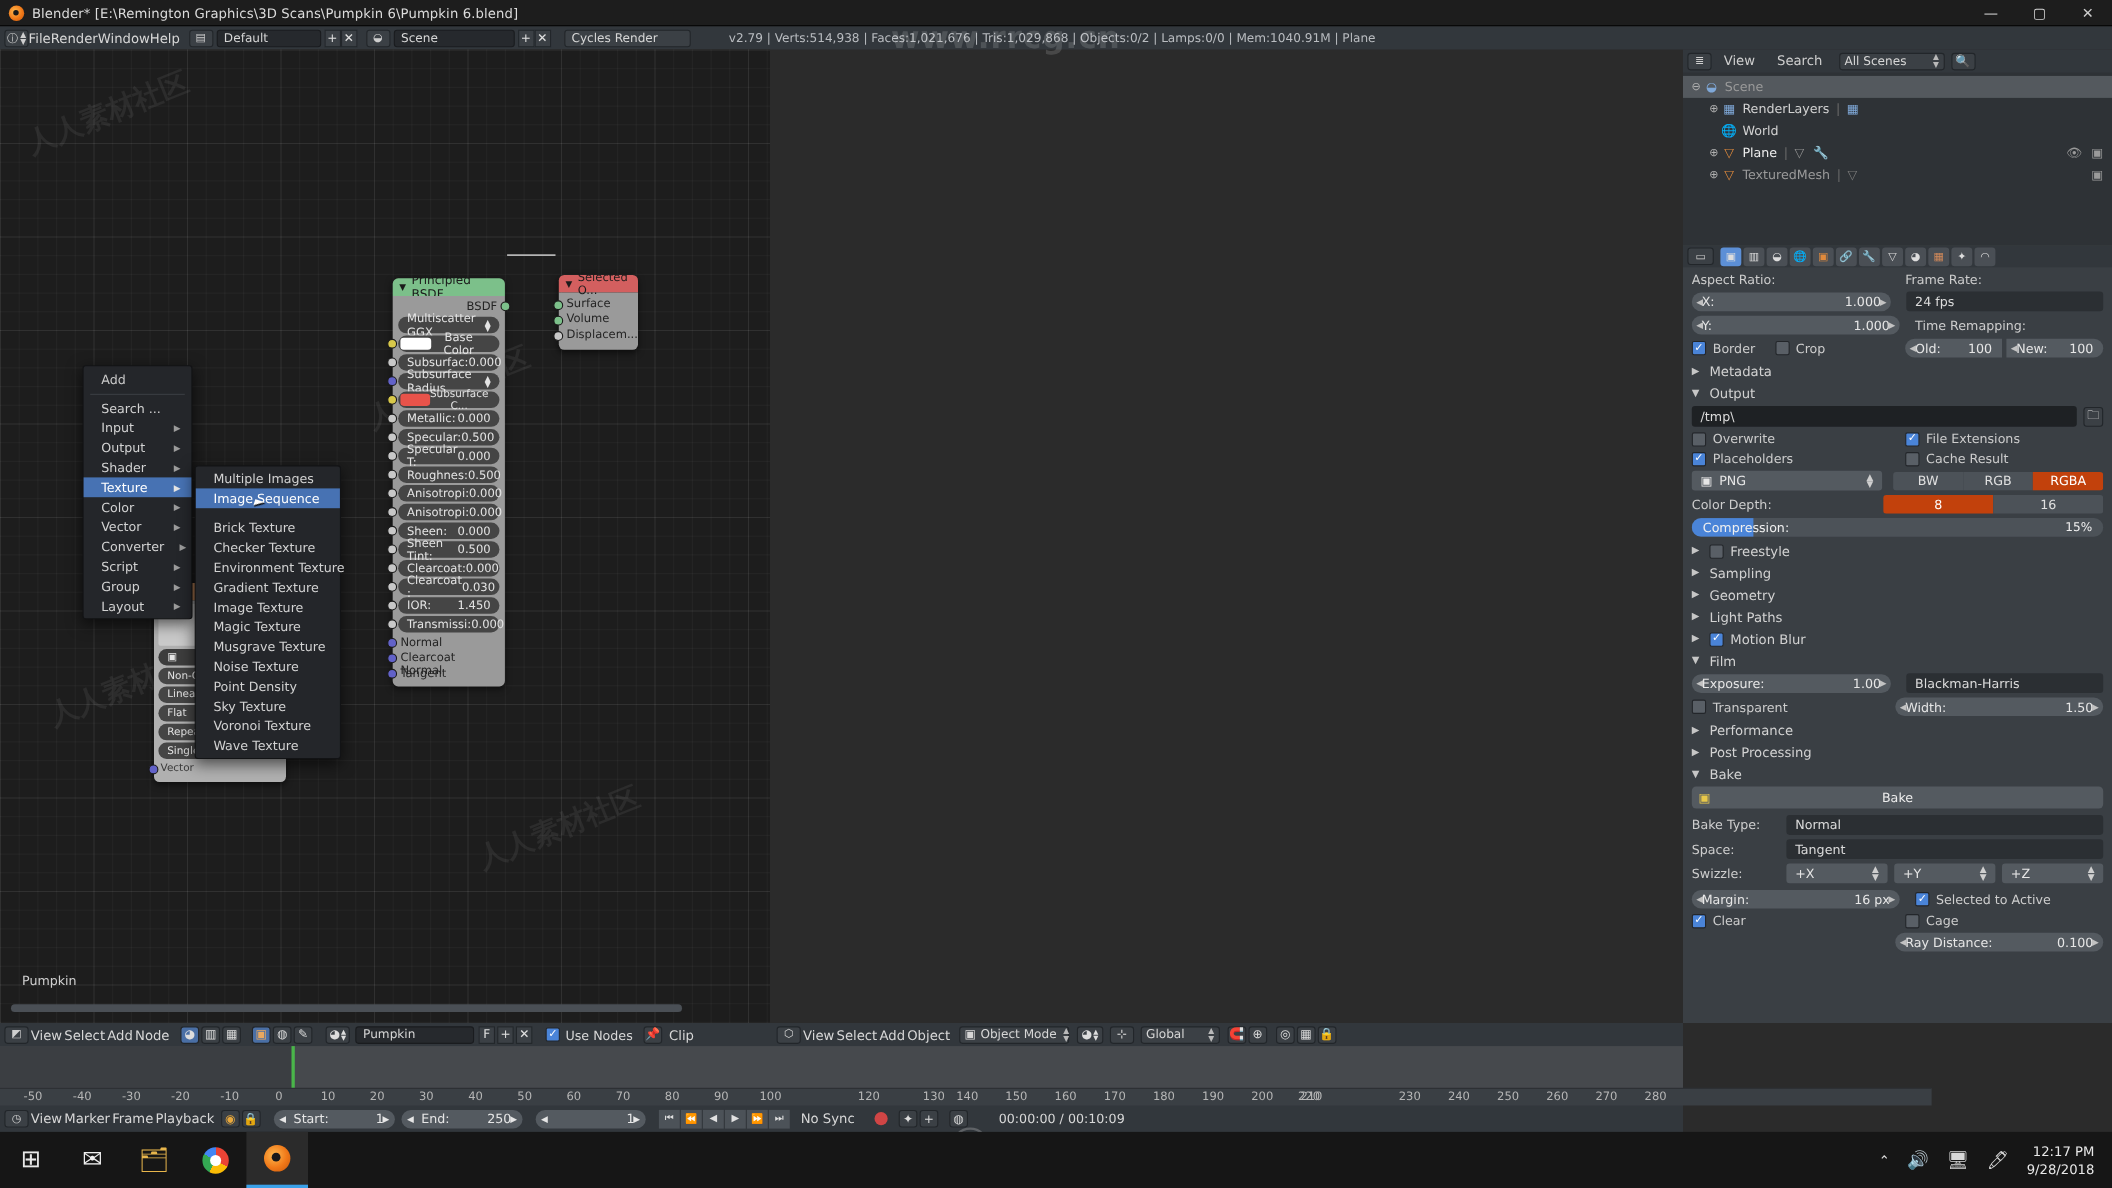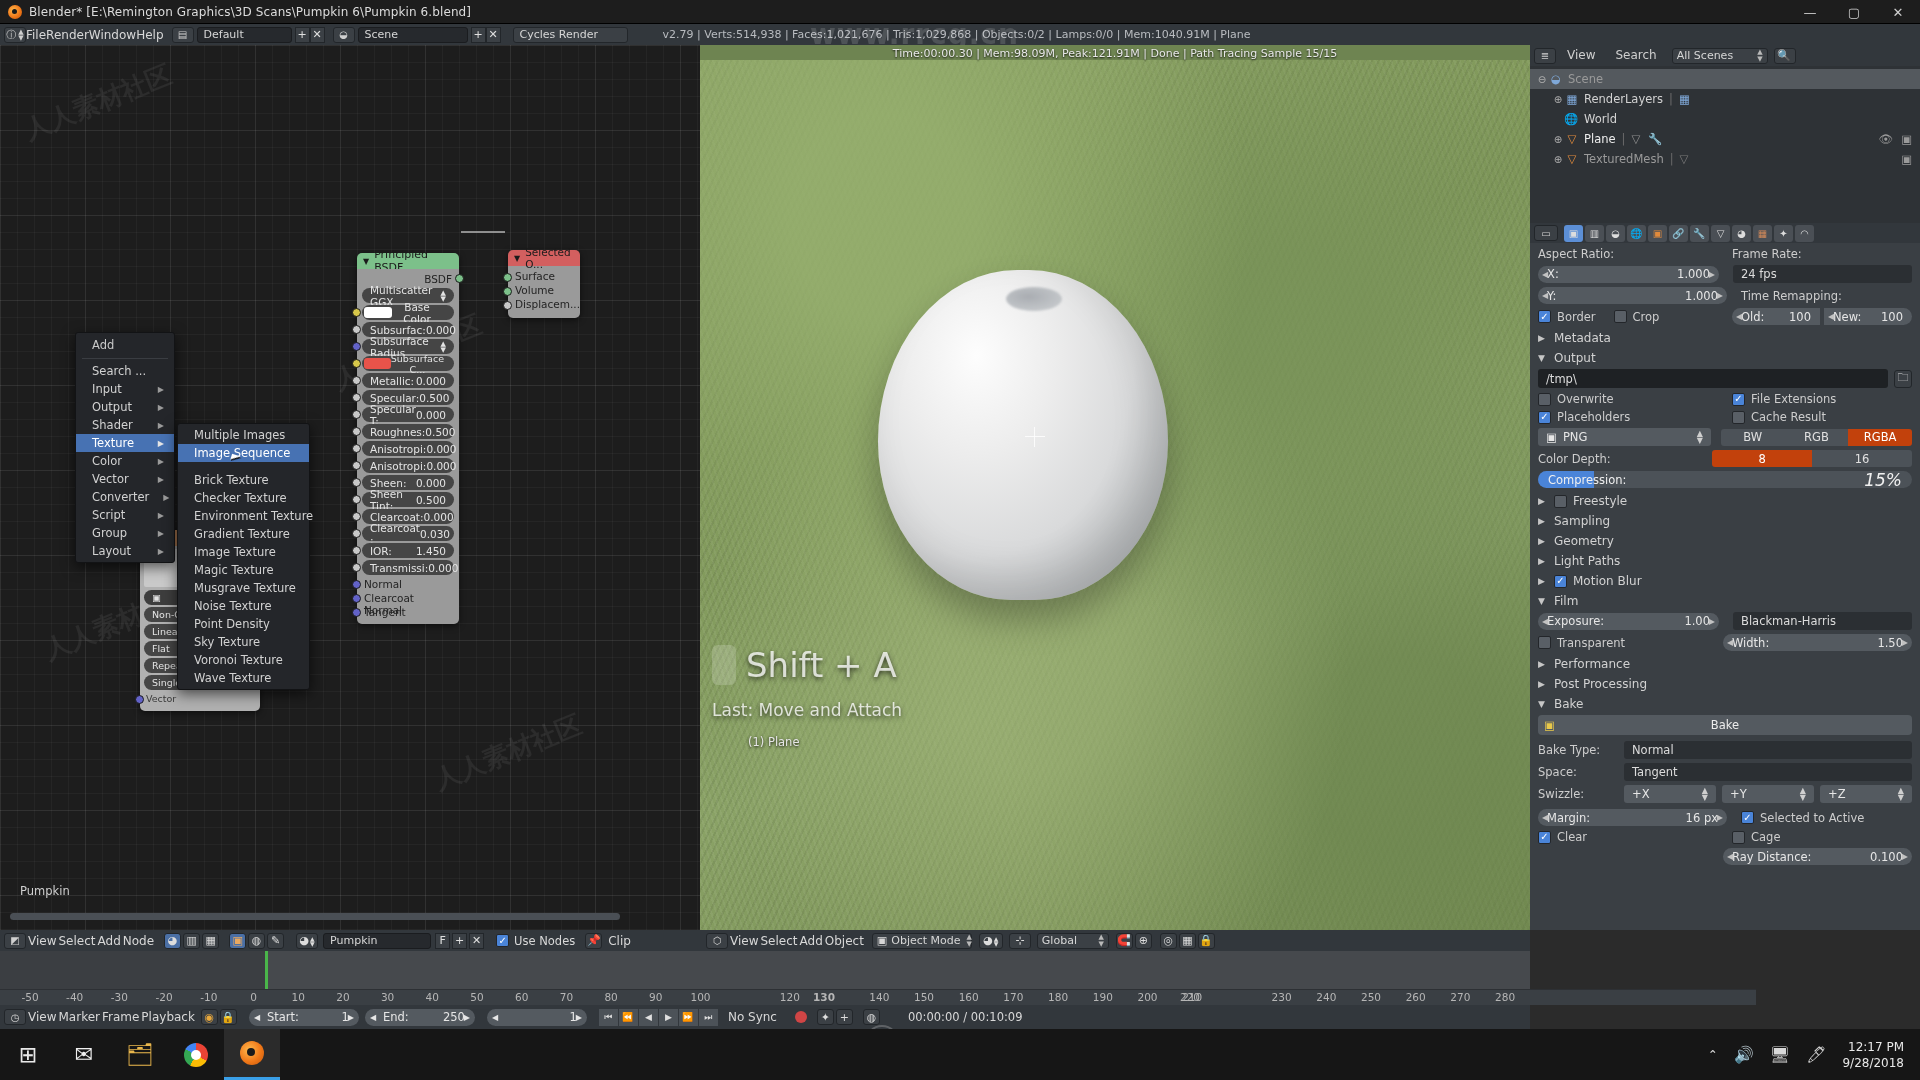--- a/index.html
+++ b/index.html
@@ -255,21 +255,21 @@
     height:17px; display:flex; align-items:center; justify-content:center; font-size:11.5px;
     background:#4c5258; color:#e0e0e0; flex:1;
   }
   .segbtn.on{ background:#c2410c; color:#fff; }
   .bar{
     background:#4c5258; border-radius:9px; height:17px; position:relative; overflow:hidden;
     display:flex; align-items:center; flex:1;
   }
   .bar .fill{ position:absolute; left:0; top:0; bottom:0; background:#4a84d8; }
   .bar .t{ position:relative; font-size:11.5px; color:#f0f0f0; padding-left:10px;}
-  .bar .tr{ position:absolute; right:10px; font-size:17px; color:#f0f0f0;font-style:italic;}
+  .bar .tr{ position:absolute; right:10px; font-size:11px; color:#f0f0f0;}
   .bakebtn{
     background:#545a60; border-radius:4px; height:20px; display:flex; align-items:center;
     justify-content:center; font-size:11.5px; color:#ececec; margin:4px 0 6px 0; position:relative;
   }
 
   
   .nodehdr{
     position:absolute; left:0; top:930px; width:700px; height:21px;
     background:#32373c; display:flex; align-items:center; padding-left:4px; gap:2px;
   }
@@ -620,34 +620,20 @@
         </div>
     </div>
 
     <div class="cursor" style="left:231px; top:410px"></div>
 
     <div style="position:absolute;left:20px;bottom:32px;font-size:11.5px;color:#cfcfcf">Pumpkin</div>
 
     <div style="position:absolute;left:10px;bottom:10px;width:610px;height:7px;border-radius:4px;background:#4a4f55"></div>
   </div>
 
-  <div class="viewport">
-    <div class="grass"></div>
-    <div class="pumpkin">
-      <div class="stem"></div>
-    </div>
-    <div class="vp-3dcursor"></div>
-    <div class="vp-topinfo">Time:00:00.30 | Mem:98.09M, Peak:121.91M | Done | Path Tracing Sample 15/15</div>
-    <div class="vp-shifta">
-      <div class="ghost"></div>
-      <div class="txt">Shift + A</div>
-    </div>
-    <div class="vp-last">Last: Move and Attach</div>
-    <div class="vp-objname">(1) Plane</div>
-  </div>
 
   <div class="outliner">
     <div class="hdr" style="background:#32373c;padding-left:4px;gap:2px">
       <div class="editor-icon">≣</div>
       <div class="mi">View</div>
       <div class="mi">Search</div>
       <div class="dd" style="width:96px;margin-left:4px">
         <span>All Scenes</span>
         <span class="arrows">▲<br>▼</span>
       </div>
@@ -1022,21 +1008,21 @@
         <span style="left: 387.6px;">30</span>
         <span style="left: 432.3px;">40</span>
         <span style="left: 477px;">50</span>
         <span style="left: 521.7px;">60</span>
         <span style="left: 566.4px;">70</span>
         <span style="left: 611.1px;">80</span>
         <span style="left: 655.8px;">90</span>
         <span style="left: 700.5px;">100</span>
         <span style="left: 745.2px; margin-top: 40px;">110</span>
         <span style="left: 789.9px;">120</span>
-        <span style="left: 824px; font-weight: bold;">130</span>
+        <span style="left: 849px;">130</span>
         <span style="left: 879.3px;">140</span>
         <span style="left: 924px;">150</span>
         <span style="left: 968.7px;">160</span>
         <span style="left: 1013.4px;">170</span>
         <span style="left: 1058.1px;">180</span>
         <span style="left: 1102.8px;">190</span>
         <span style="left: 1147.5px;">200</span>
         <span style="left: 1192.2px;">210</span>
         <span style="left: 1190px; text-align: center;">220</span>
         <span style="left: 1281.6px;">230</span>

